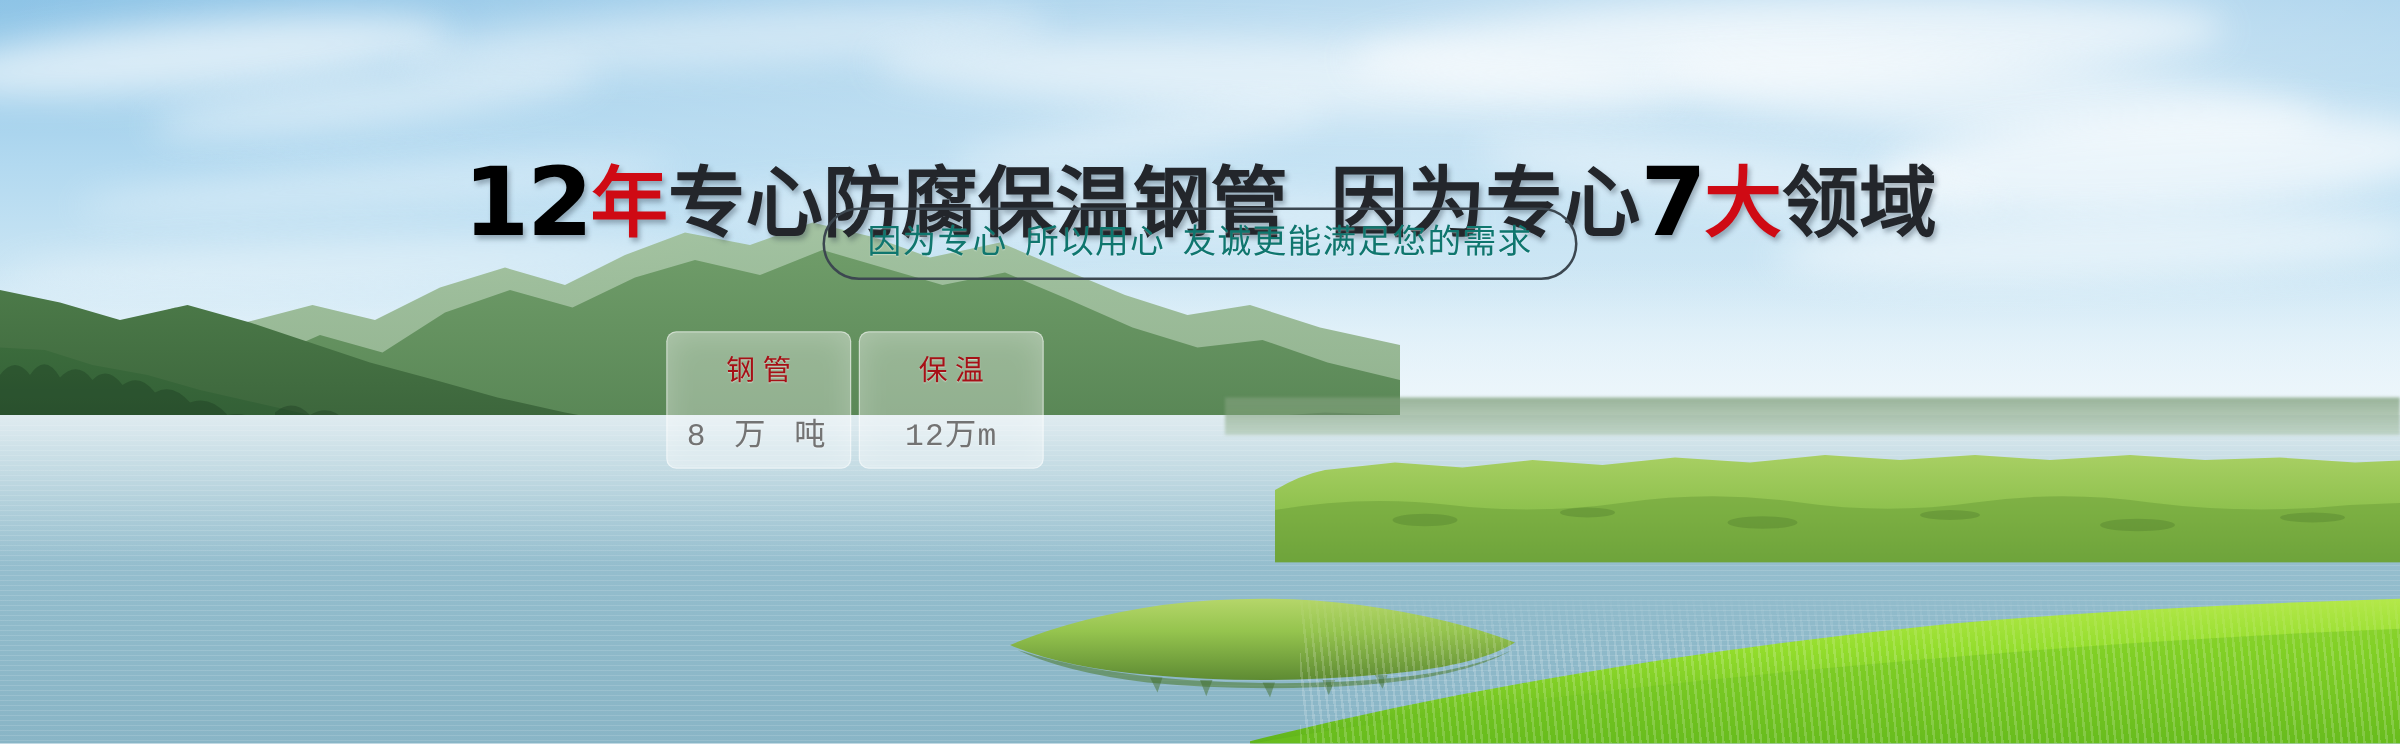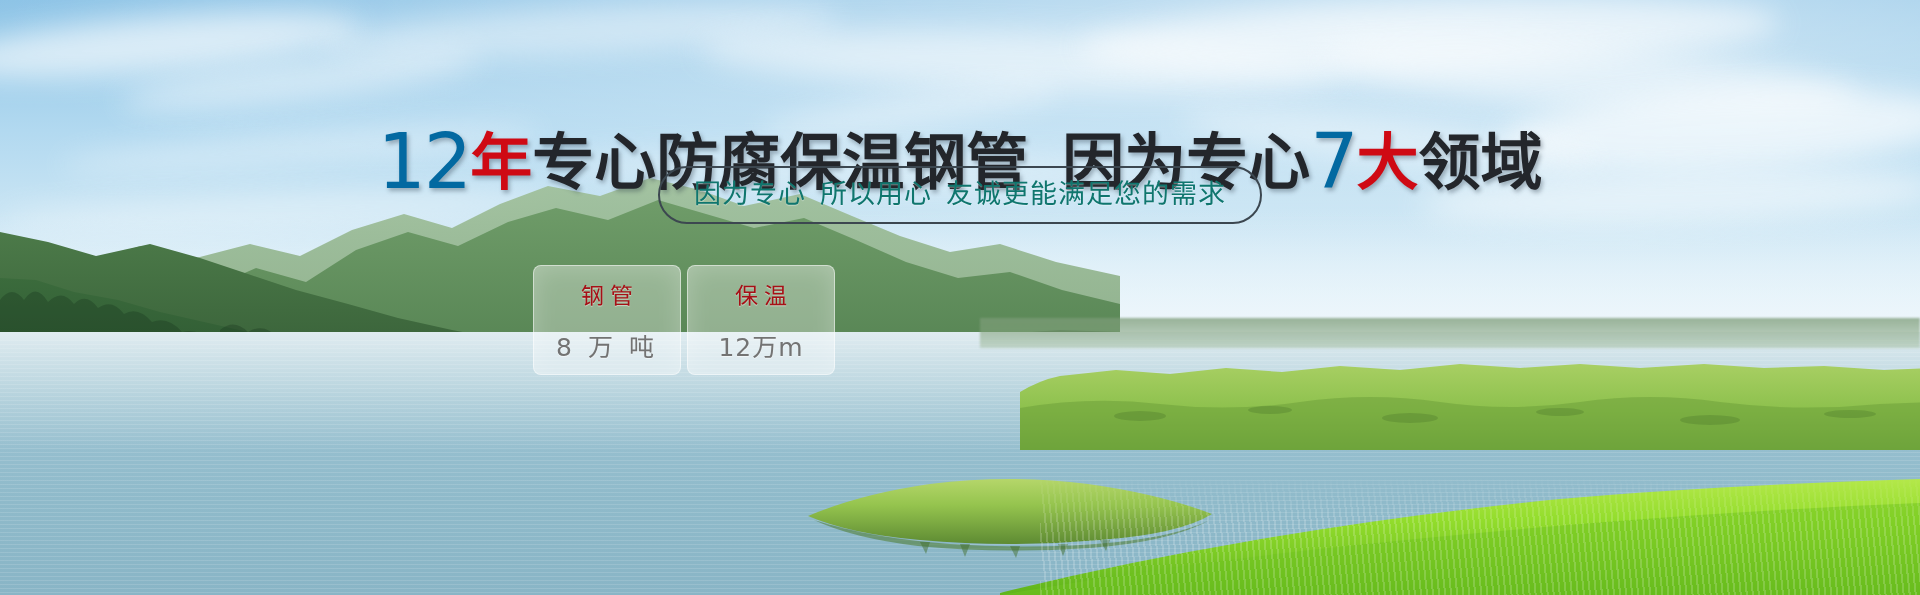--- a/index.html
+++ b/index.html
@@ -161,26 +161,26 @@
     text-align: center;
     white-space: nowrap;
     font-size: 62px;
     font-weight: 700;
     letter-spacing: 0px;
     line-height: 1;
     color: #23262b;
     text-shadow: 2px 3px 4px rgba(40,55,70,.35);
   }
   .headline .num {
-    color: #0369a1;
+    color: #000000;
     font-size: 76px;
     line-height: 1;
     vertical-align: -4px;
     letter-spacing: -2px;
-    font-weight: 400;
+    font-weight: 700;
   }
   .headline .red {
     color: #cf0a14;
   }
   .headline .gap {
     display: inline-block;
     width: 34px;
   }
 
   .subtitle-wrap {
@@ -217,20 +217,21 @@
     width: 148px;
     height: 110px;
     border-radius: 8px;
     background: rgba(255,255,255,0.34);
     border: 1px solid rgba(255,255,255,0.55);
     display: flex;
     flex-direction: column;
     align-items: center;
     justify-content: center;
     box-shadow: inset 0 0 24px rgba(255,255,255,.22);
+    font-family: Liberation Mono, monospace;
   }
   .card-title {
     font-size: 23px;
     color: #a61016;
     letter-spacing: 6px;
     text-indent: 6px;
     font-weight: 500;
     margin-bottom: 16px;
     text-shadow: 0 1px 1px rgba(255,255,255,.5);
   }

